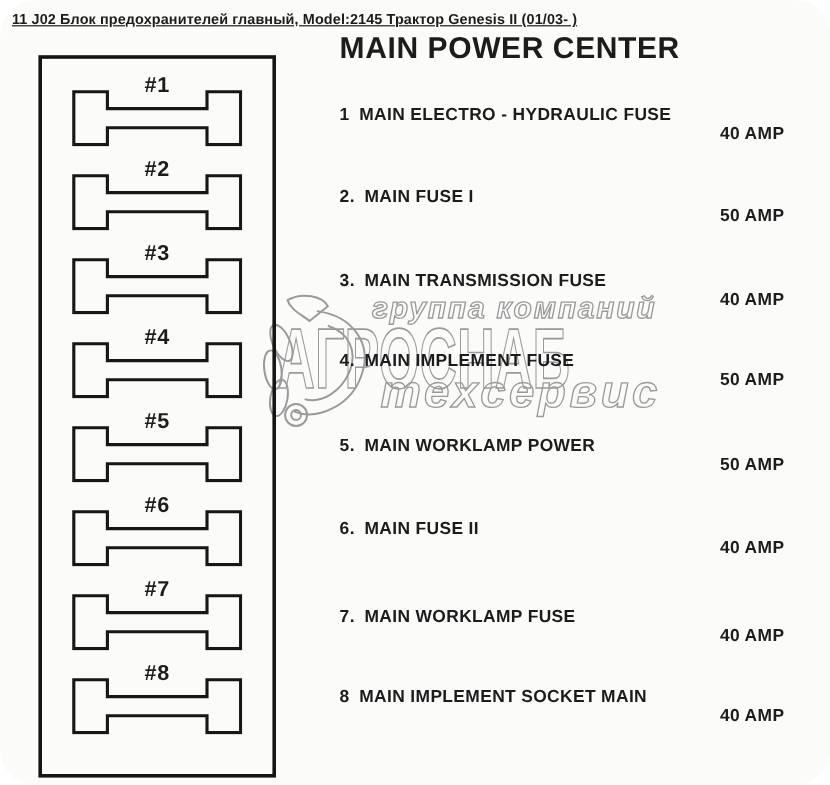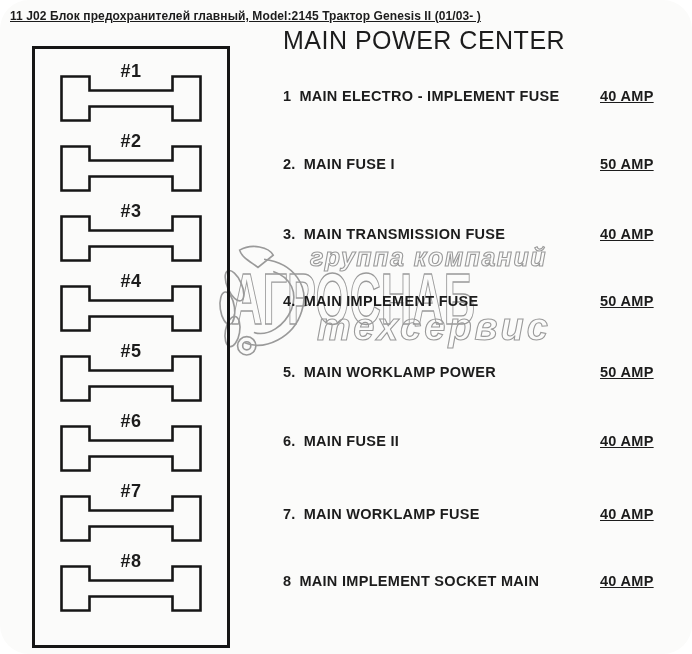--- a/index.html
+++ b/index.html
@@ -16,21 +16,21 @@
   }
   
   .doc-header{
     position:absolute;left:10px;top:9px;width:470px;
     font-size:12px;font-weight:700;text-decoration:underline;
     letter-spacing:0.1px;white-space:nowrap;z-index:2;
   }
   
   .main-title{
     position:absolute;left:283px;top:26px;width:280px;text-align:center;
-    font-size:25px;font-weight:400;letter-spacing:0.5px;white-space:nowrap;z-index:2;
+    font-size:25px;font-weight:700;letter-spacing:0.5px;white-space:nowrap;z-index:2;
   }
   
   .fuse-panel{
     position:absolute;left:32px;top:46px;width:198px;height:602px;
     border:3px solid #151515;z-index:2;
     display:flex;flex-direction:column;align-items:center;
     padding-top:26px;row-gap:23px;
   }
   .fuse{
     position:relative;width:142px;height:47px;flex:0 0 47px;
@@ -42,21 +42,21 @@
   }
   
   .fuse-list{
     position:absolute;left:283px;top:0;width:398px;height:654px;z-index:2;
   }
   .row{
     position:absolute;left:0;width:398px;height:20px;
     font-size:14.5px;font-weight:700;letter-spacing:0.3px;white-space:nowrap;
   }
   .row .name{margin-left:8px;}
-  .row .amp{position:absolute;left:317px;top:0;text-decoration:underline;}
+  .row .amp{position:absolute;left:317px;top:16px;}
   
   .watermark{
     position:absolute;left:205px;top:240px;width:330px;height:118px;
     z-index:1;pointer-events:none;
   }
   .wm-text{
     position:absolute;white-space:nowrap;color:transparent;
     -webkit-text-stroke:1.1px var(--watermark);
   }
   .wm-line1{left:105px;top:3px;font-size:25px;font-style:italic;font-weight:700;letter-spacing:1.5px;}
@@ -145,21 +145,21 @@
           <path d="M1.5 1.5 H29.5 V15.5 H112.5 V1.5 H140.5 V45.5 H112.5 V31.5 H29.5 V45.5 H1.5 Z" fill="none" stroke="#161616" stroke-width="2.6"></path>
         </svg>
       <span class="fuse-label">#8</span>
     </div>
 
   </div>
 
   <div class="fuse-list">
 
     <div class="row" style="top:88px">
-      <span class="num">1</span><span class="name">MAIN ELECTRO - IMPLEMENT FUSE</span>
+      <span class="num">1</span><span class="name">MAIN ELECTRO - HYDRAULIC FUSE</span>
       <span class="amp">40 AMP</span>
     </div>
 
     <div class="row" style="top:156px">
       <span class="num">2.</span><span class="name">MAIN FUSE I</span>
       <span class="amp">50 AMP</span>
     </div>
 
     <div class="row" style="top:226px">
       <span class="num">3.</span><span class="name">MAIN TRANSMISSION FUSE</span>

